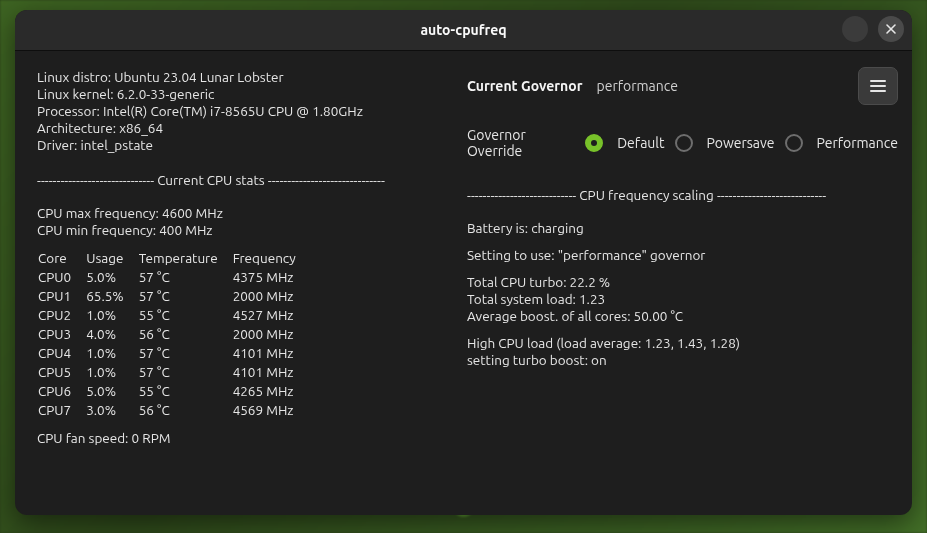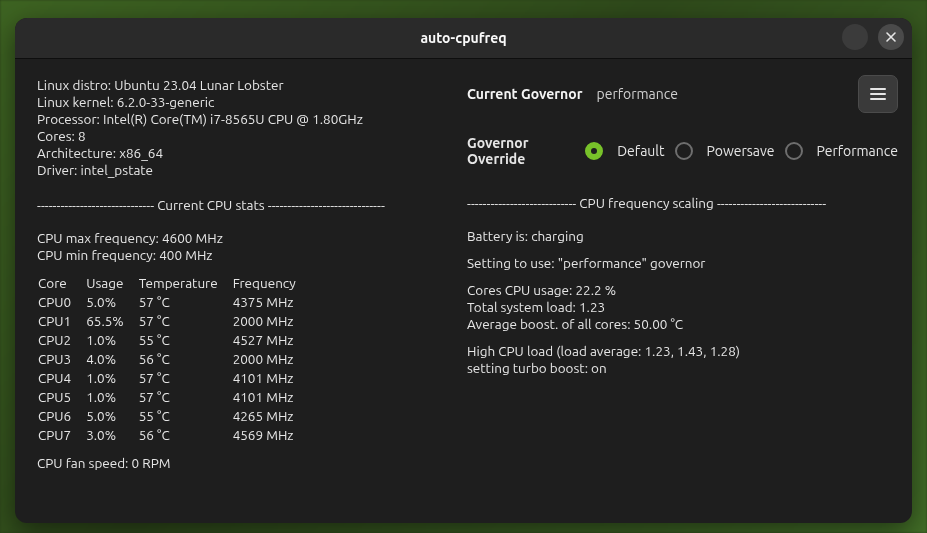--- a/index.html
+++ b/index.html
@@ -19,21 +19,21 @@
       radial-gradient(circle at 85% 88%, #7abf44 0 6px, transparent 7px),
       radial-gradient(circle at 50% 95%, #5c9a31 0 10px, transparent 11px),
       radial-gradient(circle at 5% 10%, #82c14c 0 6px, transparent 7px),
       radial-gradient(circle at 95% 8%, #5c9a31 0 8px, transparent 9px),
       linear-gradient(135deg, #3e6422 0%, #2f4a1b 45%, #436f28 100%);
     filter: blur(1px);
   }
   .window {
     position: absolute;
     left: 15px;
-    top: 18px;
+    top: 10px;
     width: 897px;
     height: 505px;
     background: #1e1e1e;
     border-radius: 12px;
     box-shadow: 0 8px 28px rgba(0,0,0,0.5);
     overflow: hidden;
     color: #e6e6e6;
   }
   .titlebar {
     height: 40px;
@@ -115,21 +115,21 @@
   .hamburger-btn svg { width: 18px; height: 14px; }
 
   .gov-row {
     display: flex;
     align-items: center;
     gap: 10px;
     padding: 12px 0 10px 12px;
     font-size: 14px;
   }
   .gov-row .heading {
-    font-weight: 700;
+    font-weight: 400;
     margin-right: 20px;
   }
   .radio {
     display: inline-flex;
     align-items: center;
     gap: 14px;
     cursor: pointer;
   }
   .radio .ring {
     width: 18px;
@@ -222,24 +222,20 @@
           <span>Linux distro:</span>
           <span>Ubuntu 23.04 Lunar Lobster</span>
         </div>
         <div>
           <span>Linux kernel:</span>
           <span>6.2.0-33-generic</span>
         </div>
         <div>
           <span>Processor:</span>
           <span>Intel(R) Core(TM) i7-8565U CPU @ 1.80GHz</span>
-        </div>
-        <div>
-          <span>Cores:</span>
-          <span>8</span>
         </div>
         <div>
           <span>Architecture:</span>
           <span>x86_64</span>
         </div>
         <div>
           <span>Driver:</span>
           <span>intel_pstate</span>
         </div>
       </div>
@@ -377,21 +373,21 @@
         <div class="spacer"></div>
 
         <div>
           <span>Setting to use:</span>
           <span>"performance" governor</span>
         </div>
 
         <div class="spacer"></div>
 
         <div>
-          <span>Cores CPU usage:</span>
+          <span>Total CPU turbo:</span>
           <span>22.2 %</span>
         </div>
         <div>
           <span>Total system load:</span>
           <span>1.23</span>
         </div>
         <div>
           <span>Average boost. of all cores:</span>
           <span>50.00 °C</span>
         </div>

